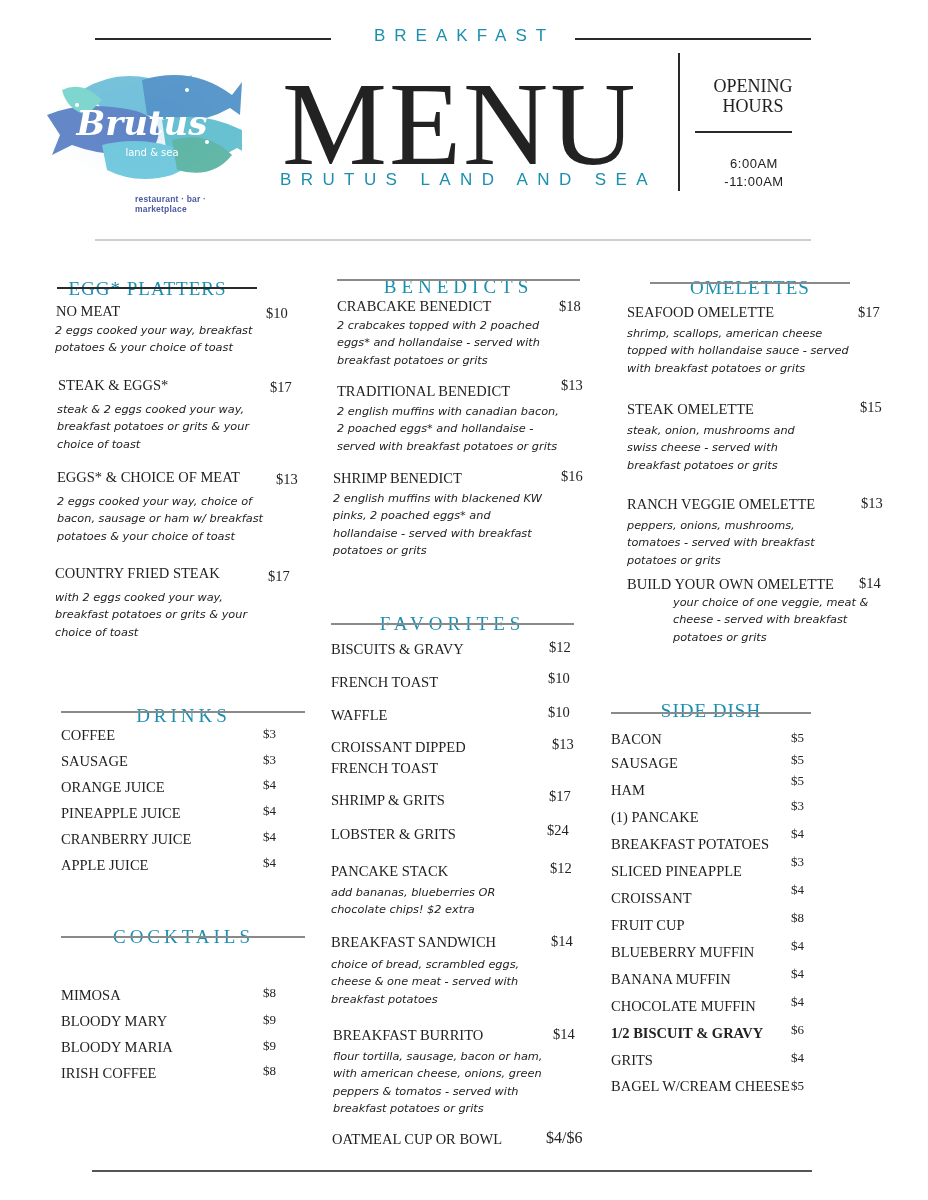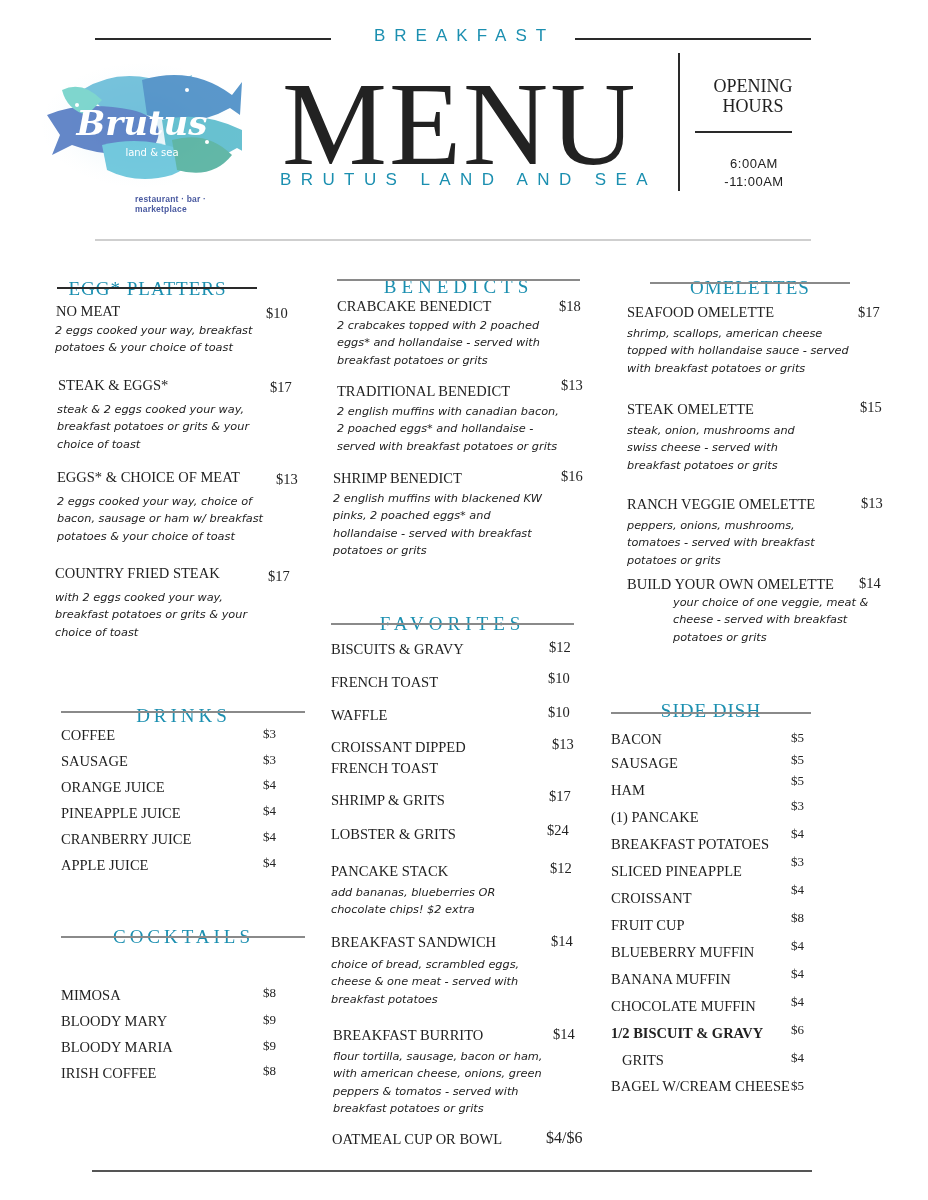--- a/index.html
+++ b/index.html
@@ -282,21 +282,21 @@
     </div>
     <div>
       <div class="abs item-name" style="left: 611px; top: 998px;">CHOCOLATE MUFFIN</div>
       <div class="abs price sm" style="left: 791px; top: 994px;">$4</div>
     </div>
     <div>
       <div class="abs item-name" style="left: 611px; top: 1025px; font-weight: bold;">1/2 BISCUIT &amp; GRAVY</div>
       <div class="abs price sm" style="left: 791px; top: 1022px;">$6</div>
     </div>
     <div>
-      <div class="abs item-name" style="left: 611px; top: 1052px; margin-left: 11px;">GRITS</div>
+      <div class="abs item-name" style="left: 611px; top: 1052px;">GRITS</div>
       <div class="abs price sm" style="left: 791px; top: 1050px;">$4</div>
     </div>
     <div>
       <div class="abs item-name" style="left: 611px; top: 1078px;">BAGEL W/CREAM CHEESE</div>
       <div class="abs price sm" style="left: 791px; top: 1078px;">$5</div>
     </div>
   </div>
 
 <div class="hline" style="left:92px; top:1170px; width:720px; background:#555;"></div>
 

